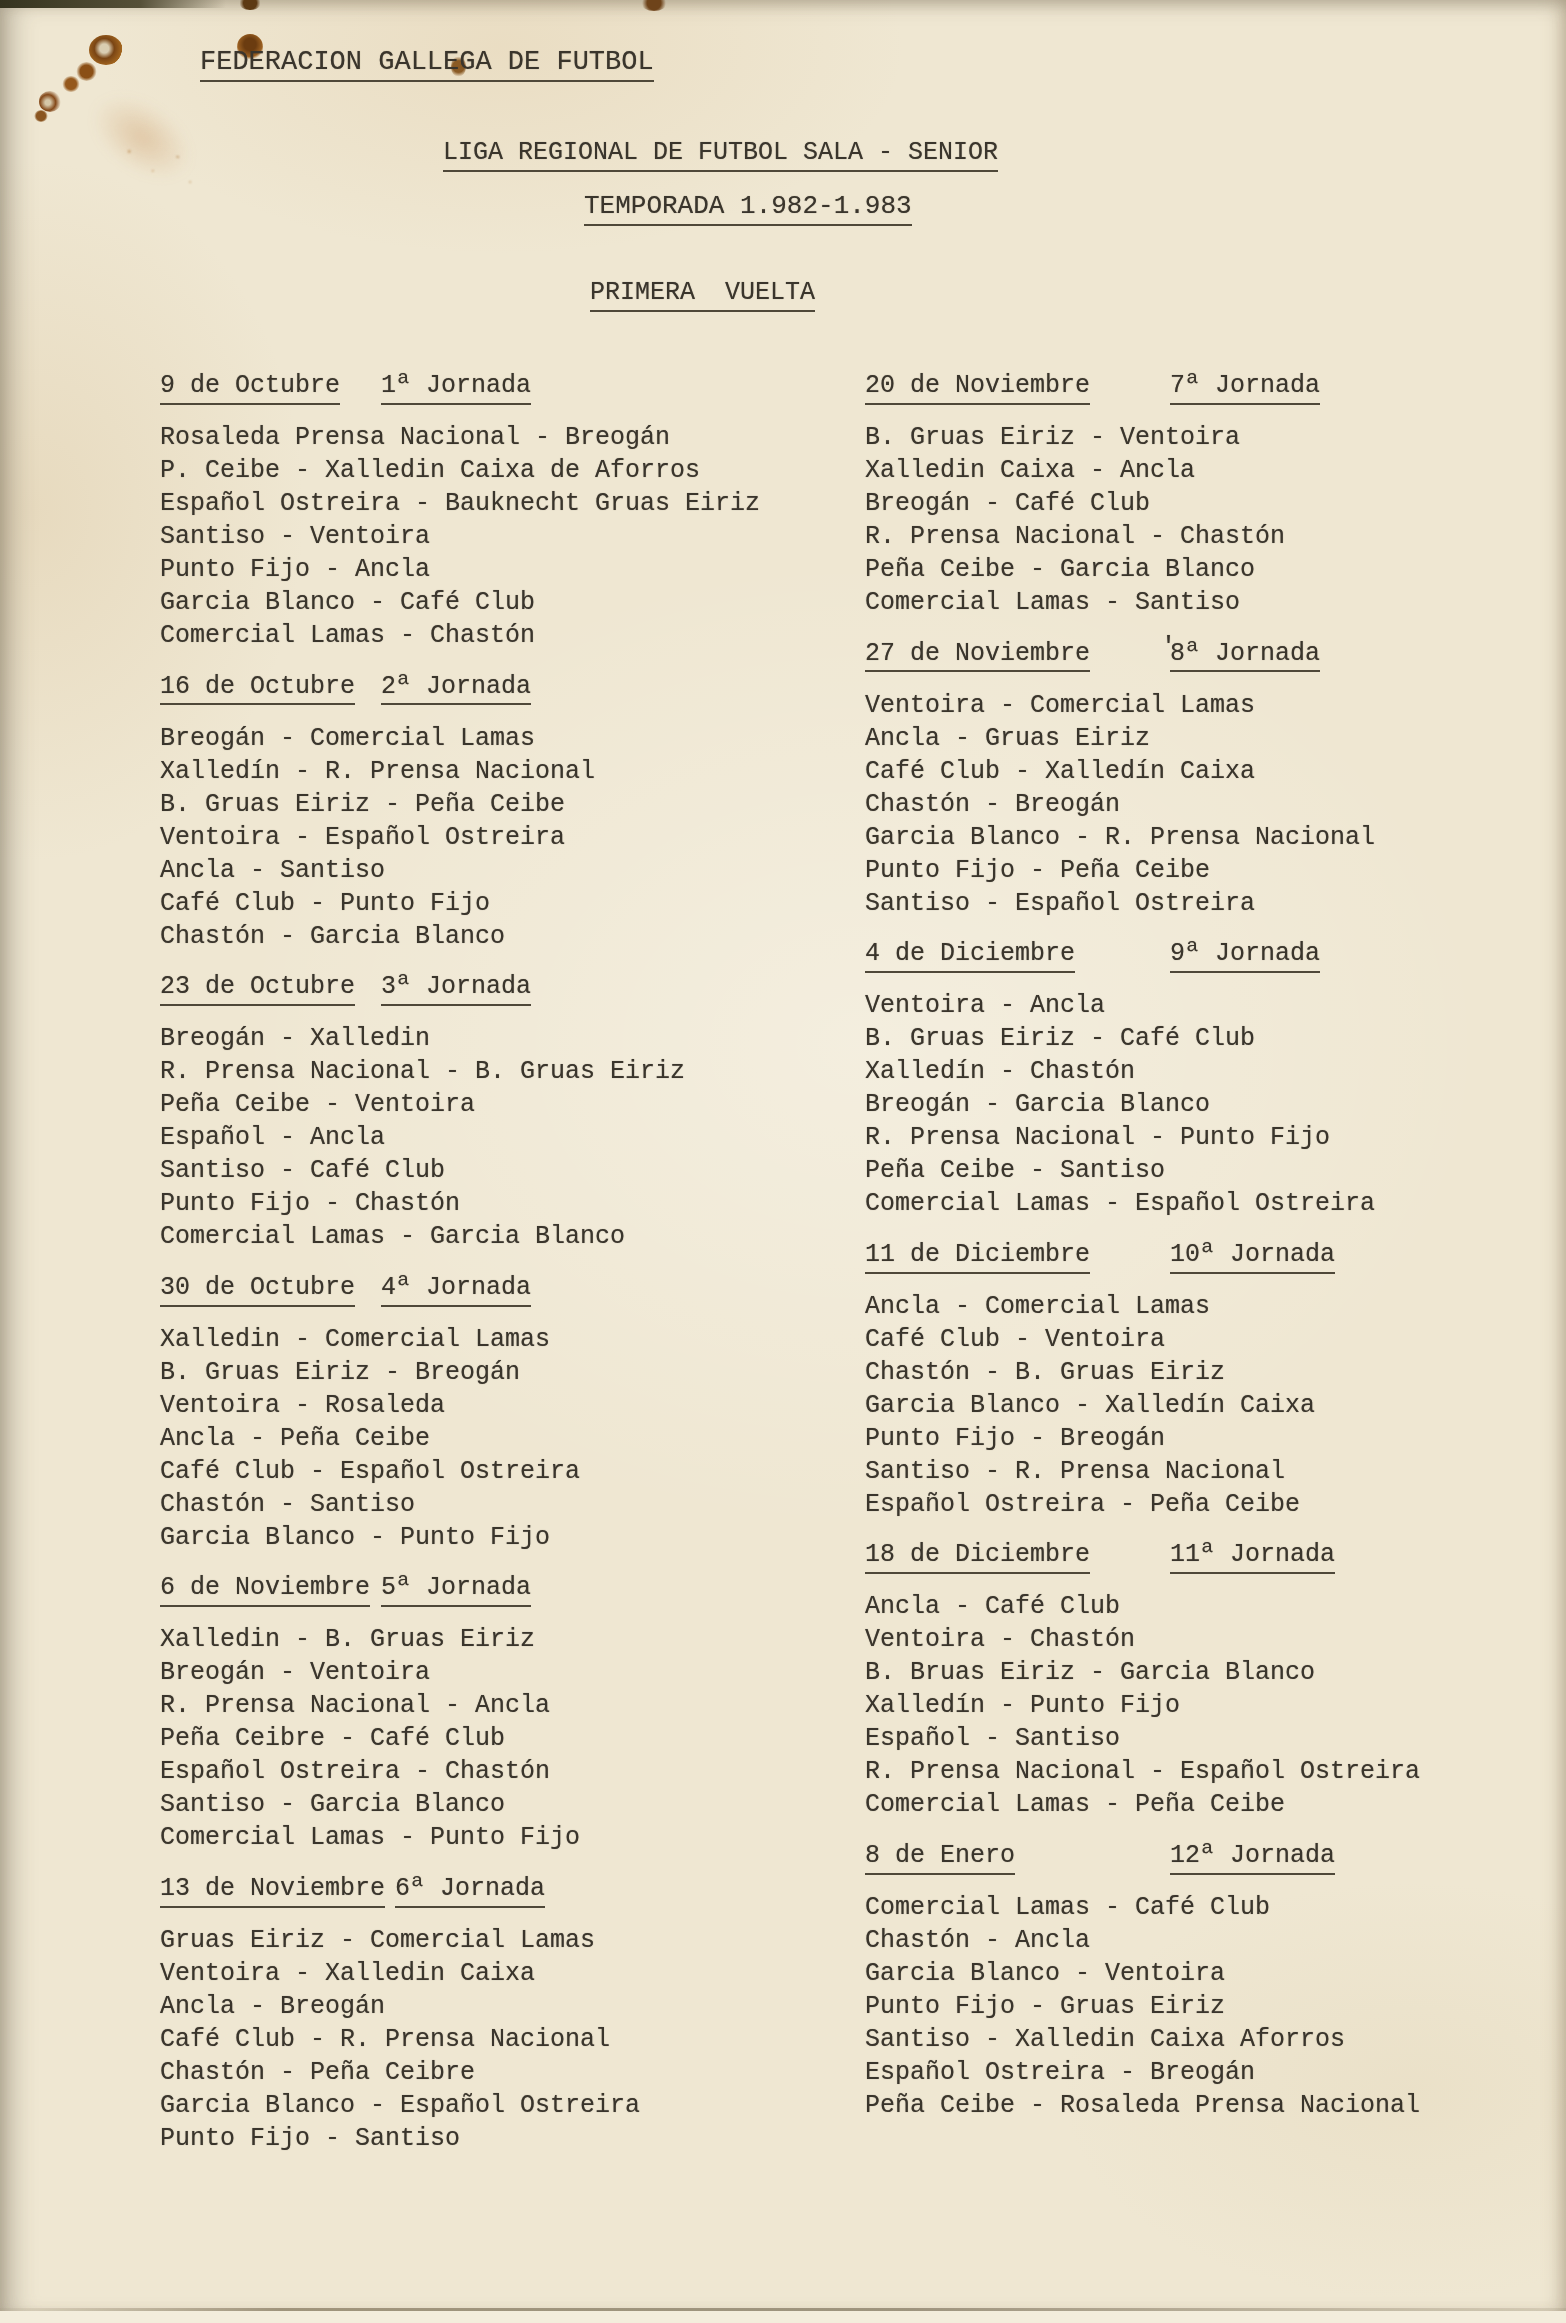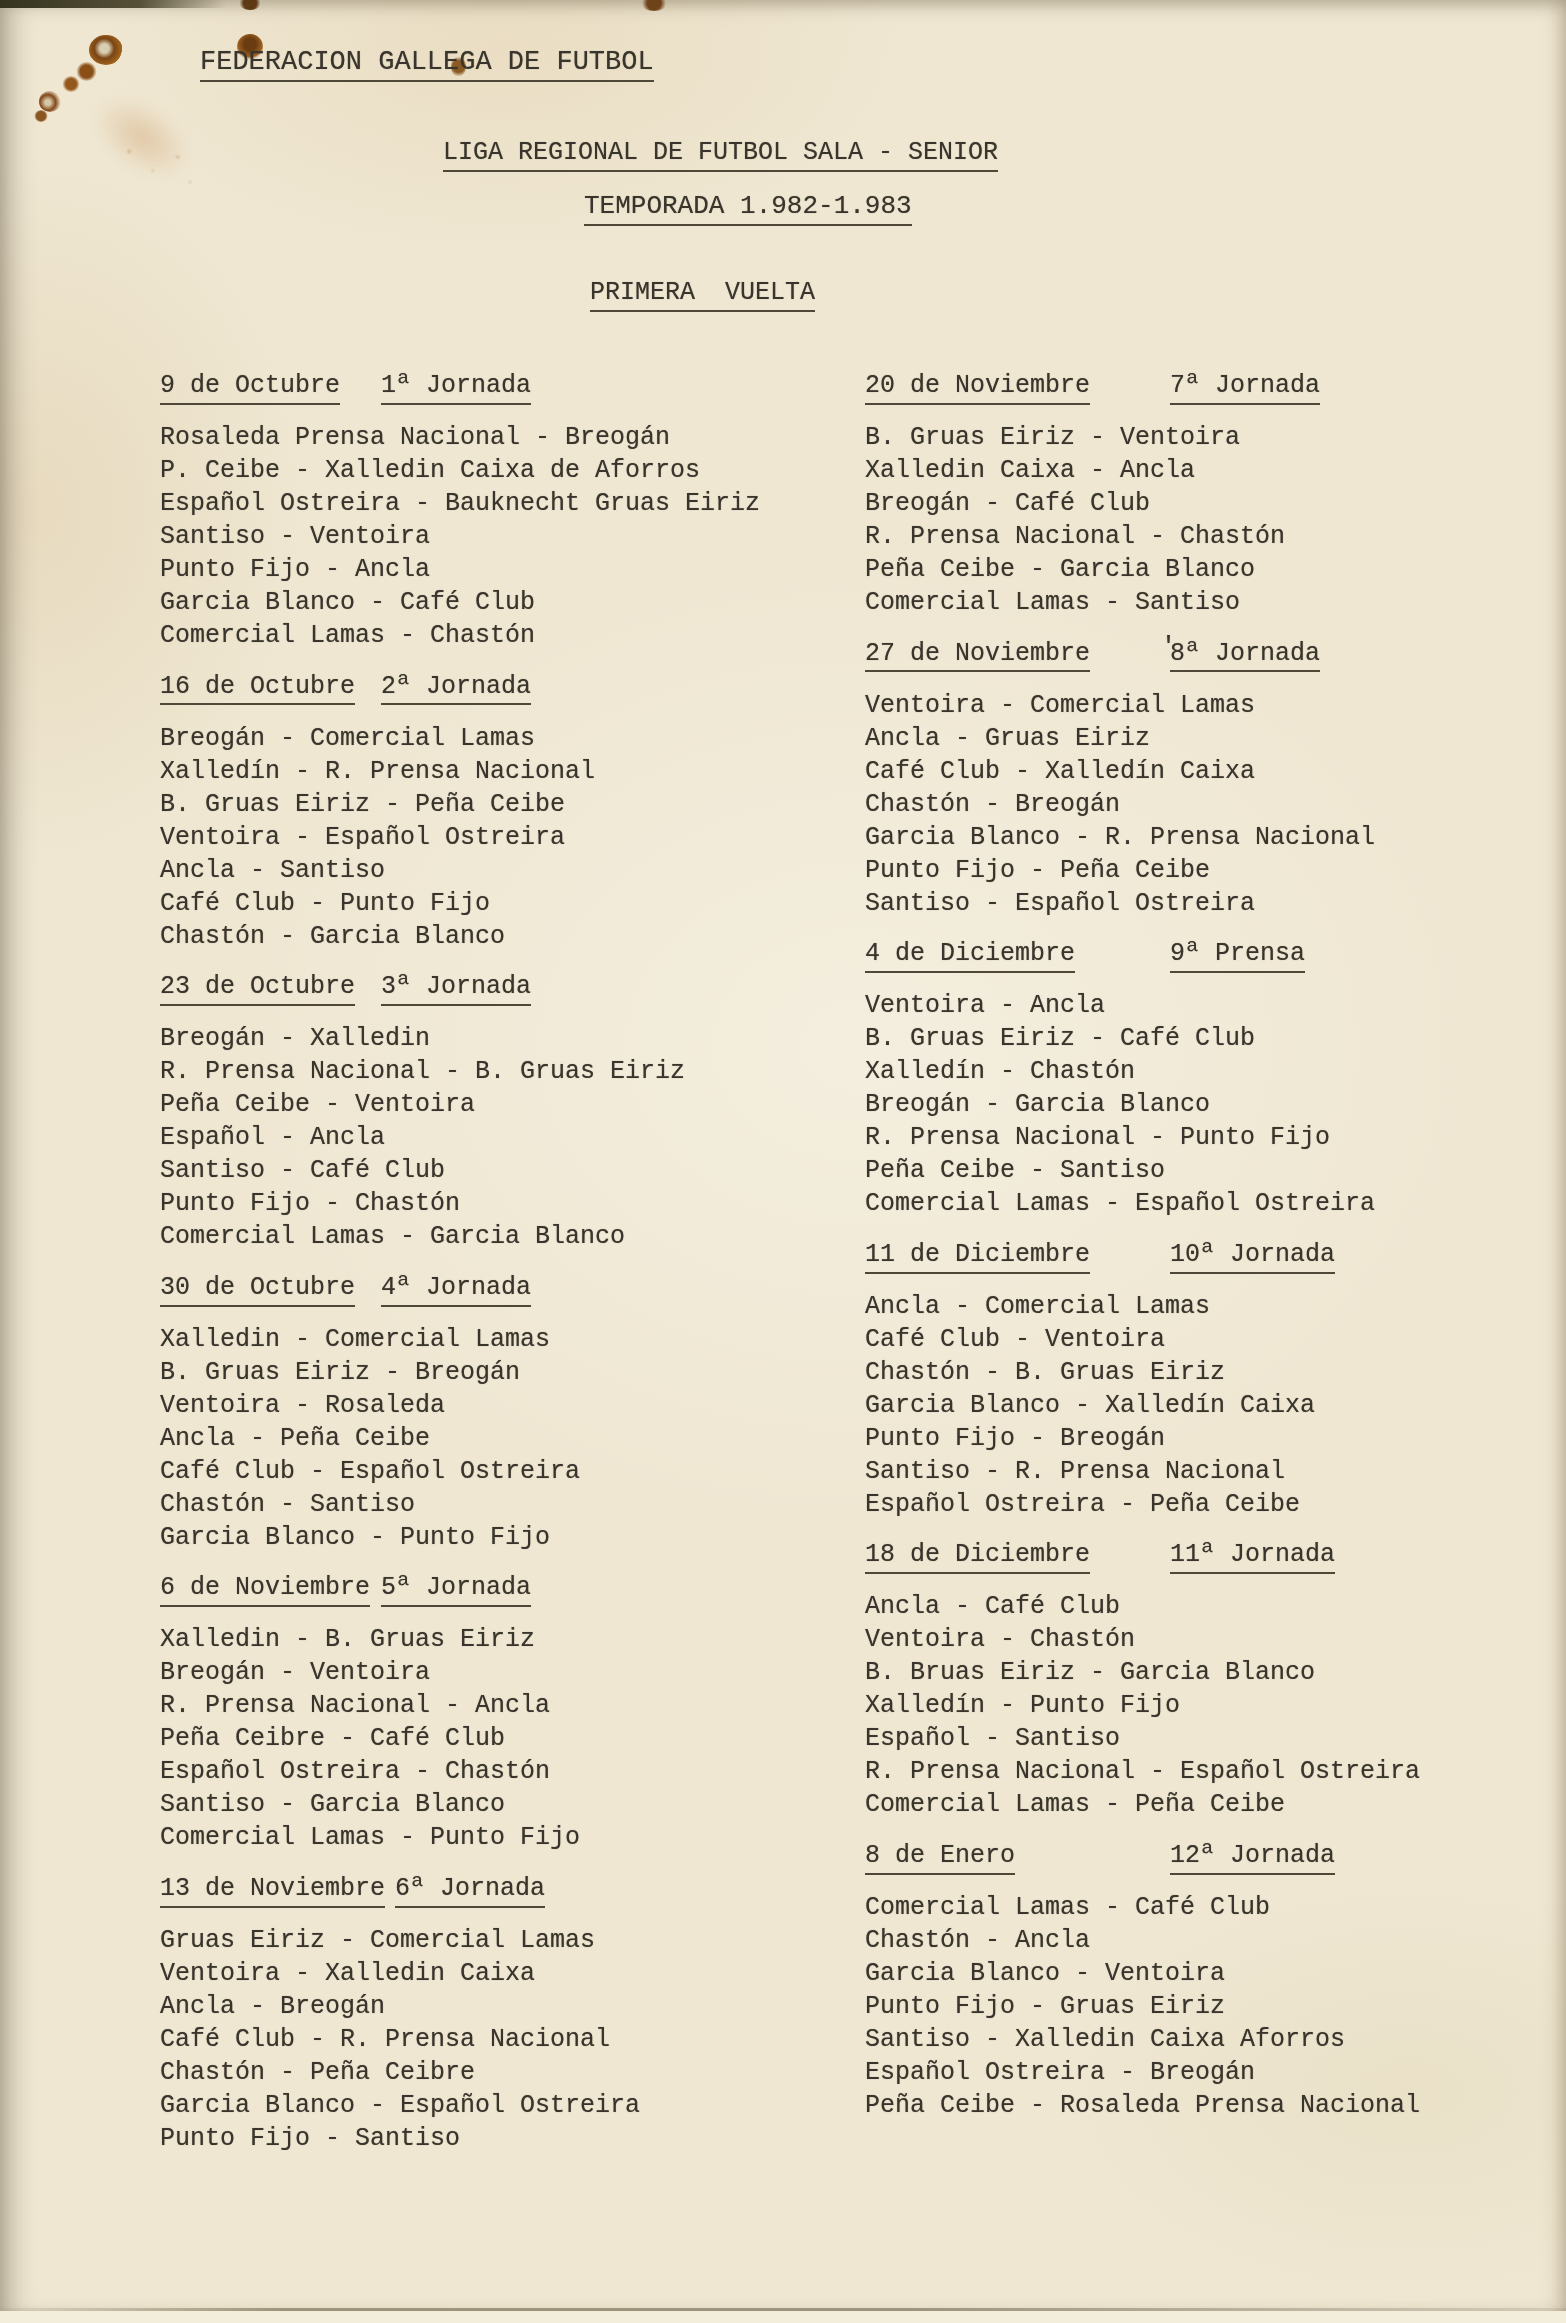--- a/index.html
+++ b/index.html
@@ -205,21 +205,21 @@
             <div class="fixture typed">Ventoira - Comercial Lamas</div>
             <div class="fixture typed">Ancla - Gruas Eiriz</div>
             <div class="fixture typed">Café Club - Xalledín Caixa</div>
             <div class="fixture typed">Chastón - Breogán</div>
             <div class="fixture typed">Garcia Blanco - R. Prensa Nacional</div>
             <div class="fixture typed">Punto Fijo - Peña Ceibe</div>
             <div class="fixture typed">Santiso - Español Ostreira</div>
           </div>
         </div>
         <div class="jornada">
-          <div class="j-head"><span class="j-date typed u">4 de Diciembre</span><span class="j-label typed u">9ª Prensa</span></div>
+          <div class="j-head"><span class="j-date typed u">4 de Diciembre</span><span class="j-label typed u">9ª Jornada</span></div>
           <div class="fixtures">
             <div class="fixture typed">Ventoira - Ancla</div>
             <div class="fixture typed">B. Gruas Eiriz - Café Club</div>
             <div class="fixture typed">Xalledín - Chastón</div>
             <div class="fixture typed">Breogán - Garcia Blanco</div>
             <div class="fixture typed">R. Prensa Nacional - Punto Fijo</div>
             <div class="fixture typed">Peña Ceibe - Santiso</div>
             <div class="fixture typed">Comercial Lamas - Español Ostreira</div>
           </div>
         </div>

